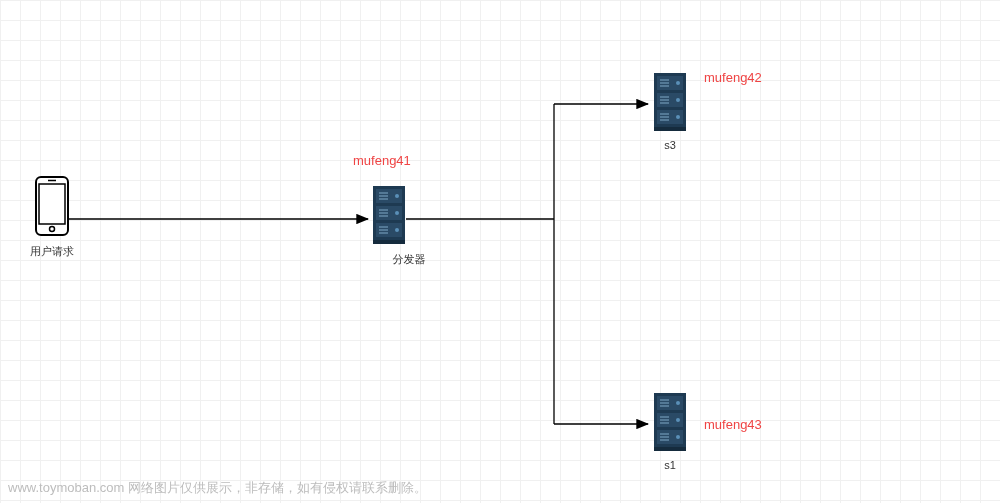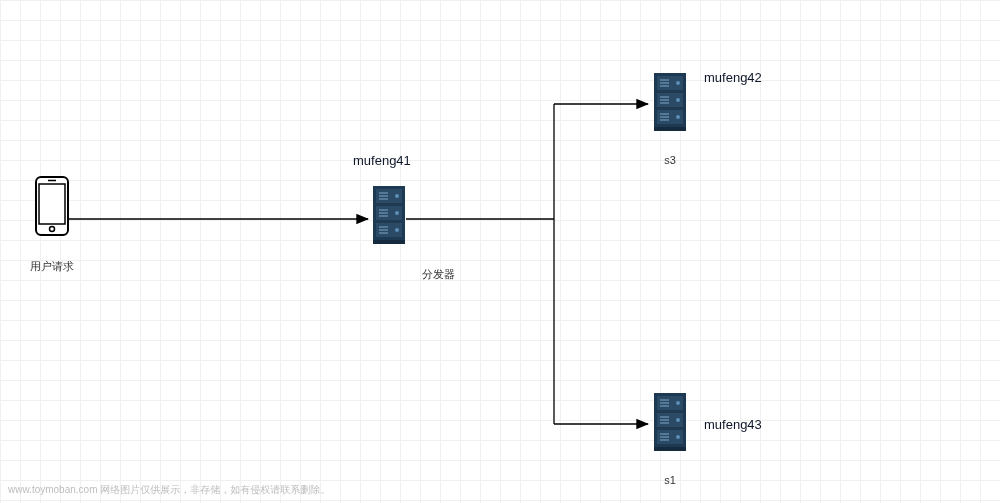--- a/index.html
+++ b/index.html
@@ -14,36 +14,36 @@
       linear-gradient(to bottom, #f0f0f0 1px, transparent 1px);
     background-size: 20px 20px;
     overflow: hidden;
   }
   .node {
     position: absolute;
     text-align: center;
   }
   .label {
     font-size: 13px;
-    color: #0f172a;
+    color: #ef4444;
     white-space: nowrap;
   }
   .label-small {
     font-size: 11px;
     color: #333;
     white-space: nowrap;
-    margin-top: 19px;
+    margin-top: 4px;
   }
   .phone-svg { width: 34px; height: 60px; }
   .server-svg { width: 32px; height: 58px; }
   .watermark {
     position: absolute;
     bottom: 6px;
     left: 8px;
-    font-size: 10px;
+    font-size: 13px;
     color: #bdbdbd;
   }
   svg.connectors {
     position: absolute;
     top: 0; left: 0;
     width: 1000px; height: 503px;
     pointer-events: none;
   }
 </style>
 </head>
@@ -93,21 +93,21 @@
       <line x1="6" y1="30" x2="15" y2="30" stroke="#7fa8c6" stroke-width="1"></line>
       <line x1="6" y1="41" x2="15" y2="41" stroke="#7fa8c6" stroke-width="1"></line>
       <line x1="6" y1="44" x2="15" y2="44" stroke="#7fa8c6" stroke-width="1"></line>
       <line x1="6" y1="47" x2="15" y2="47" stroke="#7fa8c6" stroke-width="1"></line>
       <circle cx="24" cy="10" r="2" fill="#5a8fb8"></circle>
       <circle cx="24" cy="27" r="2" fill="#5a8fb8"></circle>
       <circle cx="24" cy="44" r="2" fill="#5a8fb8"></circle>
       <rect x="0" y="54" width="32" height="4" fill="#152b3d"></rect>
     </svg>
   </div>
-  <div class="label-small" style="text-align:right; margin-left:8px;">分发器</div>
+  <div class="label-small" style="text-align:center; margin-left:8px;">分发器</div>
 </div>
 
 <div class="node" style="left:654px; top:73px;">
   <div style="position:absolute; left:50px; top:-5px;">
     <span class="label">mufeng42</span>
   </div>
   <svg class="server-svg" viewBox="0 0 32 58">
     <rect x="0" y="0" width="32" height="58" fill="#1e3a52"></rect>
     <rect x="3" y="3" width="26" height="14" fill="#2a4a66"></rect>
     <rect x="3" y="20" width="26" height="14" fill="#2a4a66"></rect>

